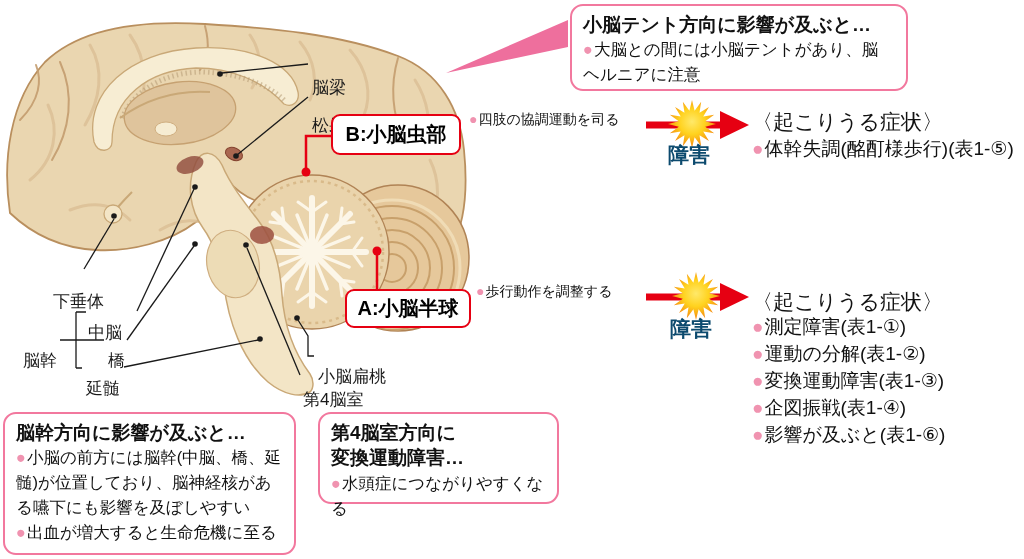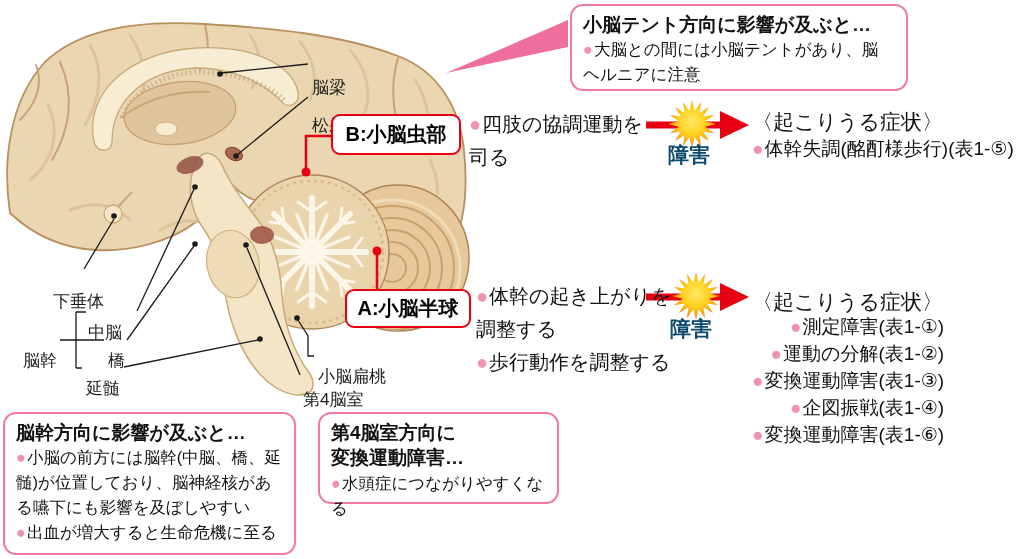--- a/index.html
+++ b/index.html
@@ -9,25 +9,25 @@
   .lbl{position:absolute;font-size:17px;line-height:1.15;color:#1a1a1a;white-space:nowrap;margin-top:20px;}
   .callout{position:absolute;border:2.5px solid #e60012;border-radius:9px;background:#fff;
            display:flex;align-items:center;justify-content:center;font-weight:bold;color:#000000;
            font-size:20px;white-space:nowrap;box-sizing:border-box;}
   .pinkbox{position:absolute;border:2.5px solid #f2789e;border-radius:13px;background:#fff;
            padding:6px 11px;box-sizing:border-box;}
   .pinkbox .title{font-weight:bold;font-size:19px;line-height:1.34;color:#111;}
   .pinkbox .body{font-size:16.5px;line-height:1.5;color:#111;}
   .pre{white-space:pre-line;}
   .dot{color:#f093b0;margin-right:1px;}
-  .funcs{position:absolute;font-size:20px;line-height:1.64;color:#111;}
+  .funcs{position:absolute;font-size:14px;line-height:1.64;color:#111;}
   .disorder{position:absolute;font-size:21px;font-weight:bold;color:#0c4a6e;white-space:nowrap;}
   .symhead{position:absolute;font-size:21px;color:#111;white-space:nowrap;}
   .symitem{font-size:19px;line-height:27px;color:#111;white-space:nowrap;}
-  .symlist{position:absolute;text-align:right;}
+  .symlist{position:absolute;}
 </style>
 </head>
 <body>
 
 <div class="canvas">
 
   <svg width="1024" height="559" viewBox="0 0 1024 559">
     <defs>
       <radialGradient id="starG" cx="50%" cy="45%" r="60%">
         <stop offset="0%" stop-color="#ffe96a"></stop>
@@ -201,39 +201,38 @@
     <span>B:小脳虫部</span>
   </div>
   <div class="callout" style="left:345px;top:289px;width:126px;height:39px">
     <span>A:小脳半球</span>
   </div>
 
   <div class="funcs" style="left:469px;top:108px;width:180px">
     <div><span class="dot">●</span><span>四肢の協調運動を司る</span></div>
   </div>
   <div class="funcs" style="left:476px;top:280px;width:198px">
-    <div><span class="dot">●</span><span>体幹の起き上がりを調整する</span></div>
     <div><span class="dot">●</span><span>歩行動作を調整する</span></div>
   </div>
 
   <div class="disorder" style="left:668px;top:141px">障害</div>
   <div class="disorder" style="left:670px;top:315px">障害</div>
 
   <div class="symhead" style="left:752px;top:108px">〈起こりうる症状〉</div>
   <div class="symlist" style="left:752px;top:135px">
     <div class="symitem"><span class="dot">●</span><span>体幹失調(酩酊様歩行)(表1-⑤)</span></div>
   </div>
 
   <div class="symhead" style="left:752px;top:288px">〈起こりうる症状〉</div>
   <div class="symlist" style="left:752px;top:313px">
     <div class="symitem"><span class="dot">●</span><span>測定障害(表1-①)</span></div>
     <div class="symitem"><span class="dot">●</span><span>運動の分解(表1-②)</span></div>
     <div class="symitem"><span class="dot">●</span><span>変換運動障害(表1-③)</span></div>
     <div class="symitem"><span class="dot">●</span><span>企図振戦(表1-④)</span></div>
-    <div class="symitem"><span class="dot">●</span><span>変換運動障害(表1-⑥)</span></div>
+    <div class="symitem"><span class="dot">●</span><span>影響が及ぶと(表1-⑥)</span></div>
   </div>
 
   <div class="pinkbox" style="left:570px;top:4px;width:338px;height:87px">
     <div class="title">小脳テント方向に影響が及ぶと…</div>
     <div class="body"><span class="dot">●</span><span>大脳との間には小脳テントがあり、脳ヘルニアに注意</span></div>
   </div>
 
   <div class="pinkbox" style="left:3px;top:412px;width:293px;height:143px">
     <div class="title">脳幹方向に影響が及ぶと…</div>
     <div class="body"><span class="dot">●</span><span>小脳の前方には脳幹(中脳、橋、延髄)が位置しており、脳神経核がある嚥下にも影響を及ぼしやすい</span></div>

